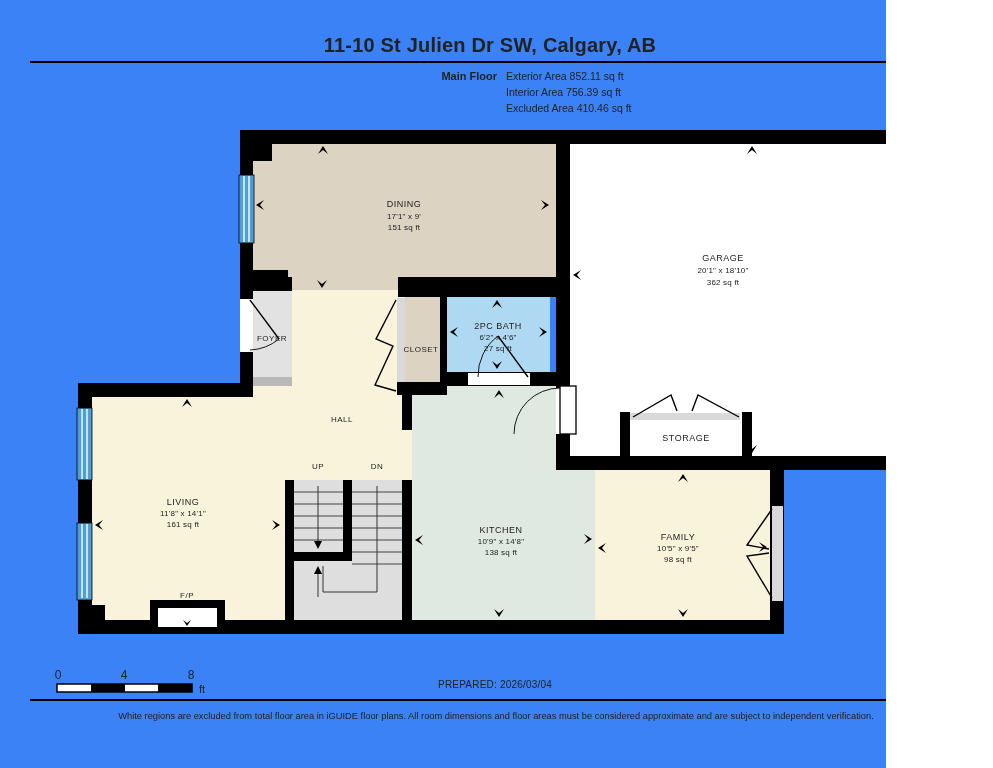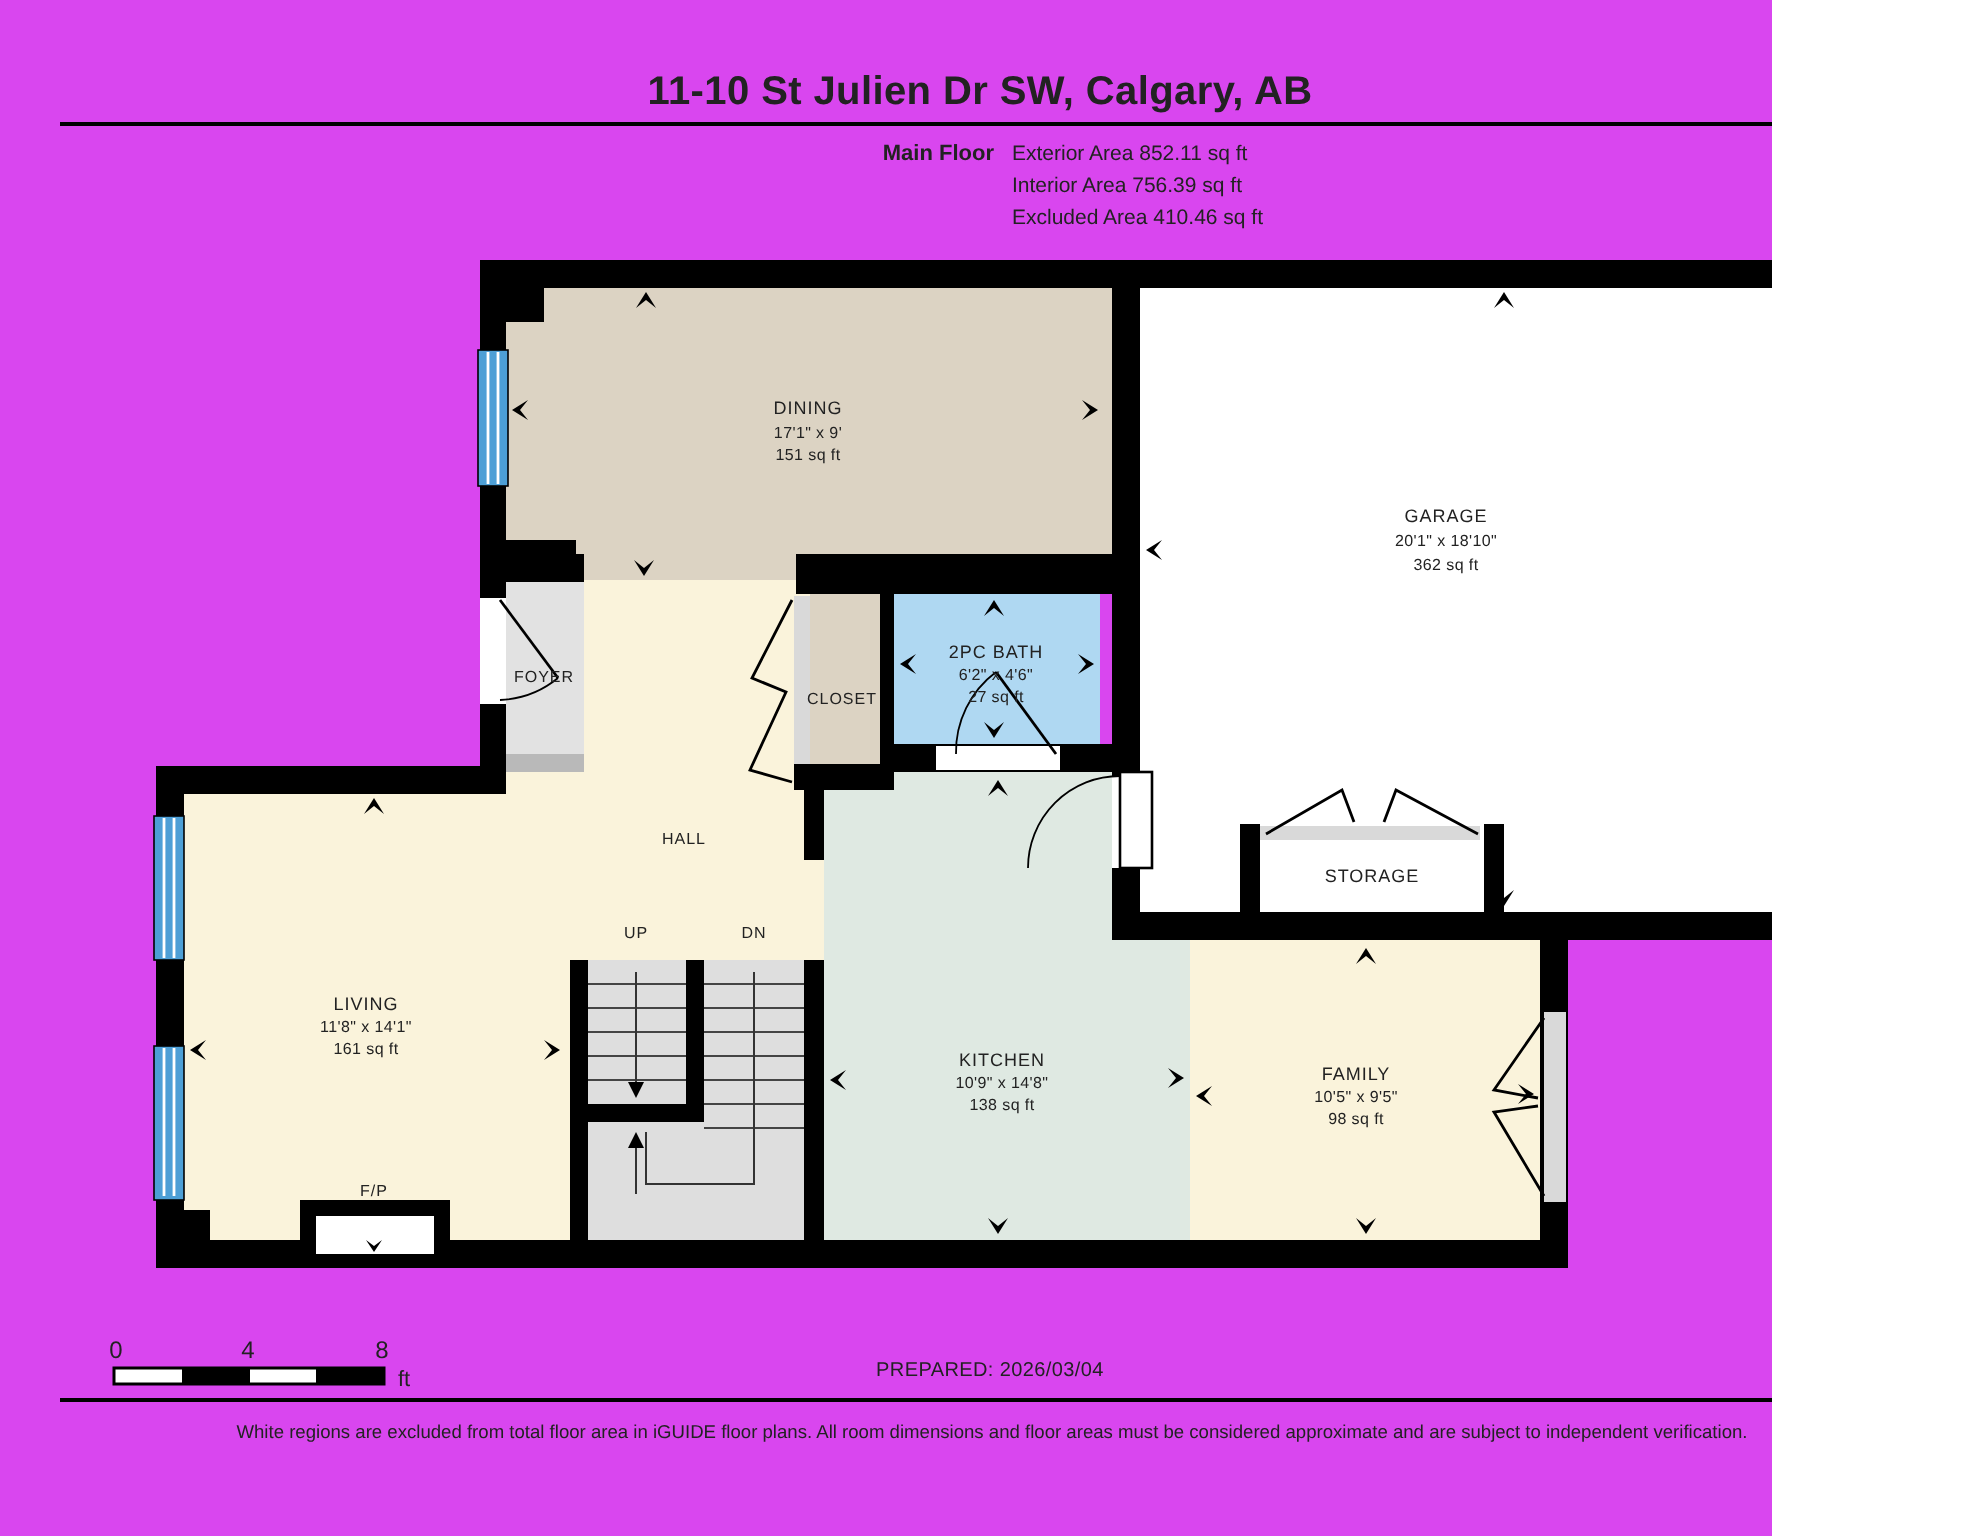--- a/index.html
+++ b/index.html
@@ -1,16 +1,16 @@
 <!DOCTYPE html>
 <html><head>
 <meta charset="utf-8">
 <style>
   html,body{margin:0;padding:0;background:#fff;}
-  .page{position:relative;width:886px;height:768px;background:#d946ef;overflow:hidden;}
+  .page{position:relative;width:886px;height:768px;background:#3b82f6;overflow:hidden;}
   svg{position:absolute;left:0;top:0;}
   text{font-family:"Liberation Sans","DejaVu Sans",sans-serif;fill:#222;text-anchor:middle;}
   .title{font-size:20px;font-weight:bold;letter-spacing:.2px;}
   .flabel{font-size:11px;font-weight:bold;text-anchor:end;}
   .farea{font-size:10.5px;text-anchor:start;}
   .rname{font-size:9px;letter-spacing:.5px;}
   .rdims{font-size:8px;letter-spacing:.2px;}
   .slabel{font-size:8px;letter-spacing:.5px;}
   .wall{fill:#000;}
   .rule{fill:#000;}

